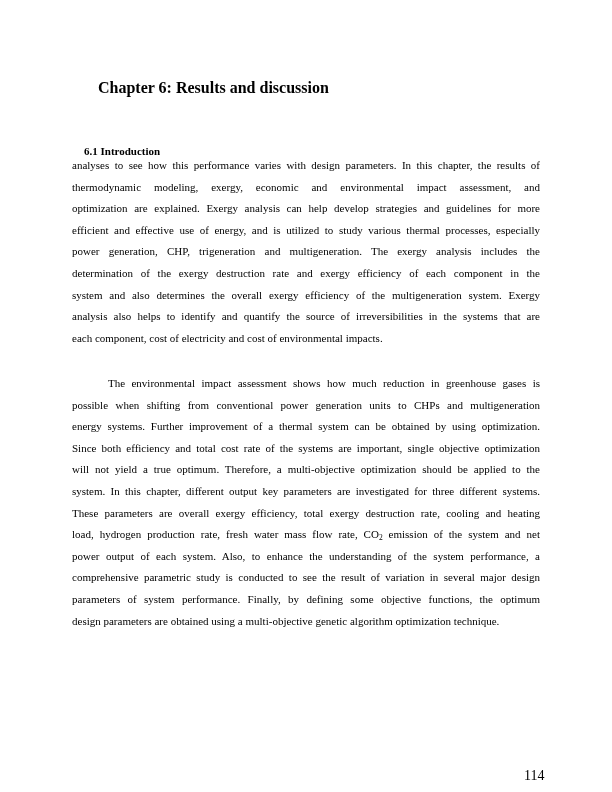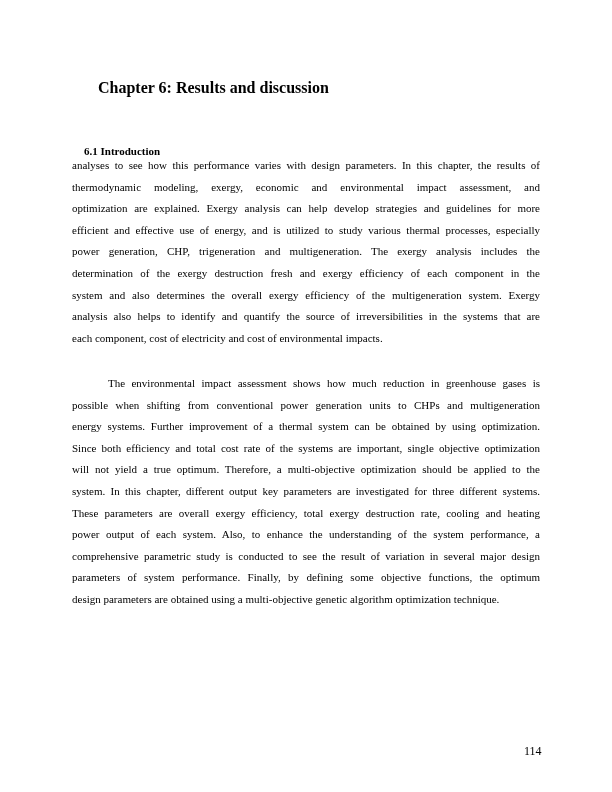--- a/index.html
+++ b/index.html
@@ -8,50 +8,51 @@
   .page { position: absolute; left: 72px; top: 0; width: 468px; }
   .chapter-title { position: absolute; left: 18px; top: 71px; margin: 8px;
                    font-size: 16px; font-weight: bold; white-space: nowrap; }
   .section-title { position: absolute; left: 0; top: 133px; margin: 12px;
                    font-size: 11px; font-weight: bold; white-space: nowrap; }
   .body-text { position: absolute; left: 0; width: 468px; font-size: 11px; }
   .line { display: block; height: 21.6px; line-height: 21.6px; text-align: justify;
           text-align-last: justify; white-space: nowrap; }
   .line.last { text-align-last: left; }
   .line.indent { padding-left: 36px; }
-  .page-number { position: absolute; left: 524px; top: 744px; font-size: 12px; }
+  .page-number { position: absolute; left: 524px; top: 768px; font-size: 14px; }
   sub { font-size: 7.5px; vertical-align: -2px; line-height: 0; }
 </style>
 </head>
 <body>
 
 <div class="page">
   <h1 class="chapter-title">Chapter 6: Results and discussion</h1>
   <h2 class="section-title">6.1 Introduction</h2>
 
   <div class="body-text" style="top:155px;">
     <span class="line">analyses to see how this performance varies with design parameters. In this chapter, the results of</span>
     <span class="line">thermodynamic modeling, exergy, economic and environmental impact assessment, and</span>
     <span class="line">optimization are explained. Exergy analysis can help develop strategies and guidelines for more</span>
     <span class="line">efficient and effective use of energy, and is utilized to study various thermal processes, especially</span>
     <span class="line">power generation, CHP, trigeneration and multigeneration. The exergy analysis includes the</span>
-    <span class="line">determination of the exergy destruction fresh and exergy efficiency of each component in the</span>
+    <span class="line">determination of the exergy destruction rate and exergy efficiency of each component in the</span>
     <span class="line">system and also determines the overall exergy efficiency of the multigeneration system. Exergy</span>
     <span class="line">analysis also helps to identify and quantify the source of irreversibilities in the systems that are</span>
     <span class="line last">each component, cost of electricity and cost of environmental impacts.</span>
   </div>
 
   <div class="body-text" style="top:373px;">
     <span class="line indent">The environmental impact assessment shows how much reduction in greenhouse gases is</span>
     <span class="line">possible when shifting from conventional power generation units to CHPs and multigeneration</span>
     <span class="line">energy systems. Further improvement of a thermal system can be obtained by using optimization.</span>
     <span class="line">Since both efficiency and total cost rate of the systems are important, single objective optimization</span>
     <span class="line">will not yield a true optimum. Therefore, a multi-objective optimization should be applied to the</span>
     <span class="line">system. In this chapter, different output key parameters are investigated for three different systems.</span>
     <span class="line">These parameters are overall exergy efficiency, total exergy destruction rate, cooling and heating</span>
+    <span class="line"><span>load, hydrogen production rate, fresh water mass flow rate, CO</span><sub>2</sub><span> emission of the system and net</span></span>
     <span class="line">power output of each system. Also, to enhance the understanding of the system performance, a</span>
     <span class="line">comprehensive parametric study is conducted to see the result of variation in several major design</span>
     <span class="line">parameters of system performance. Finally, by defining some objective functions, the optimum</span>
     <span class="line last">design parameters are obtained using a multi-objective genetic algorithm optimization technique.</span>
   </div>
 </div>
 
 <div class="page-number">114</div>
 
 </body></html>

